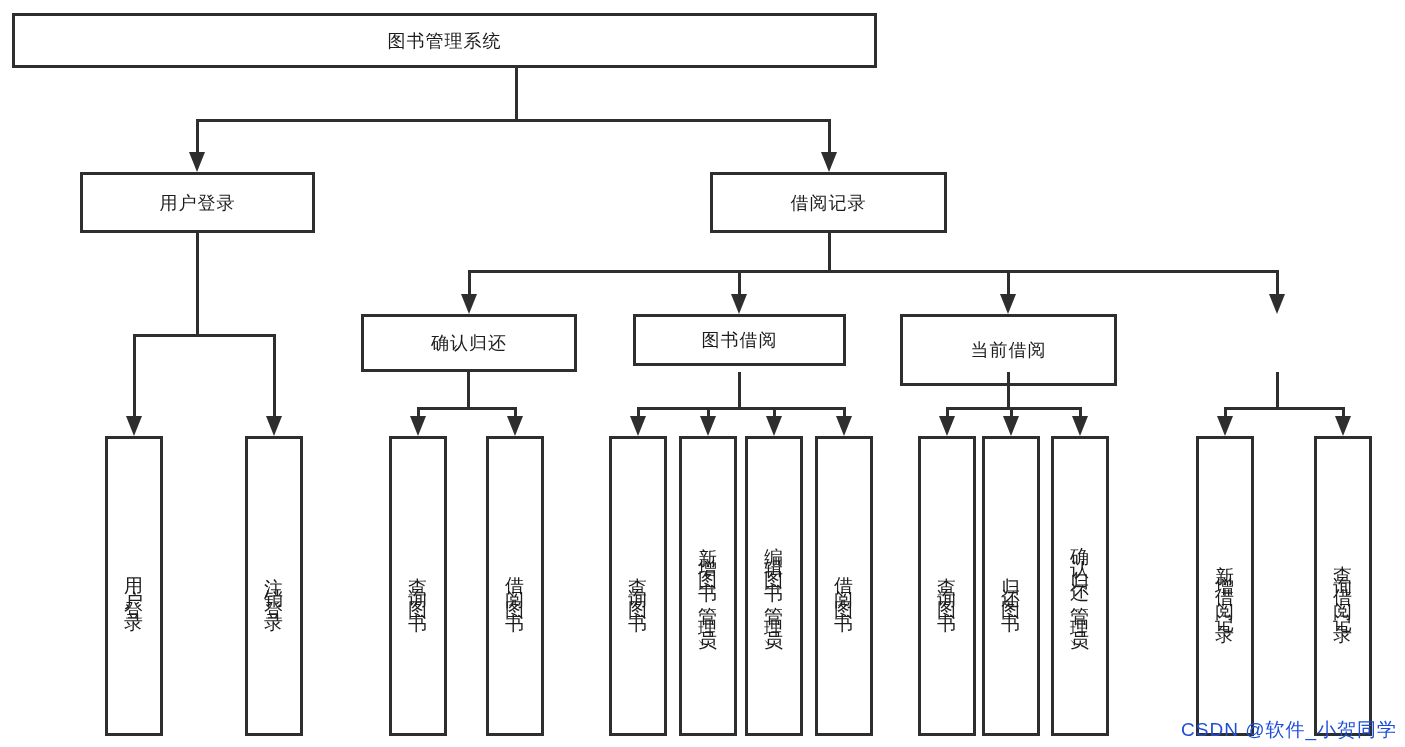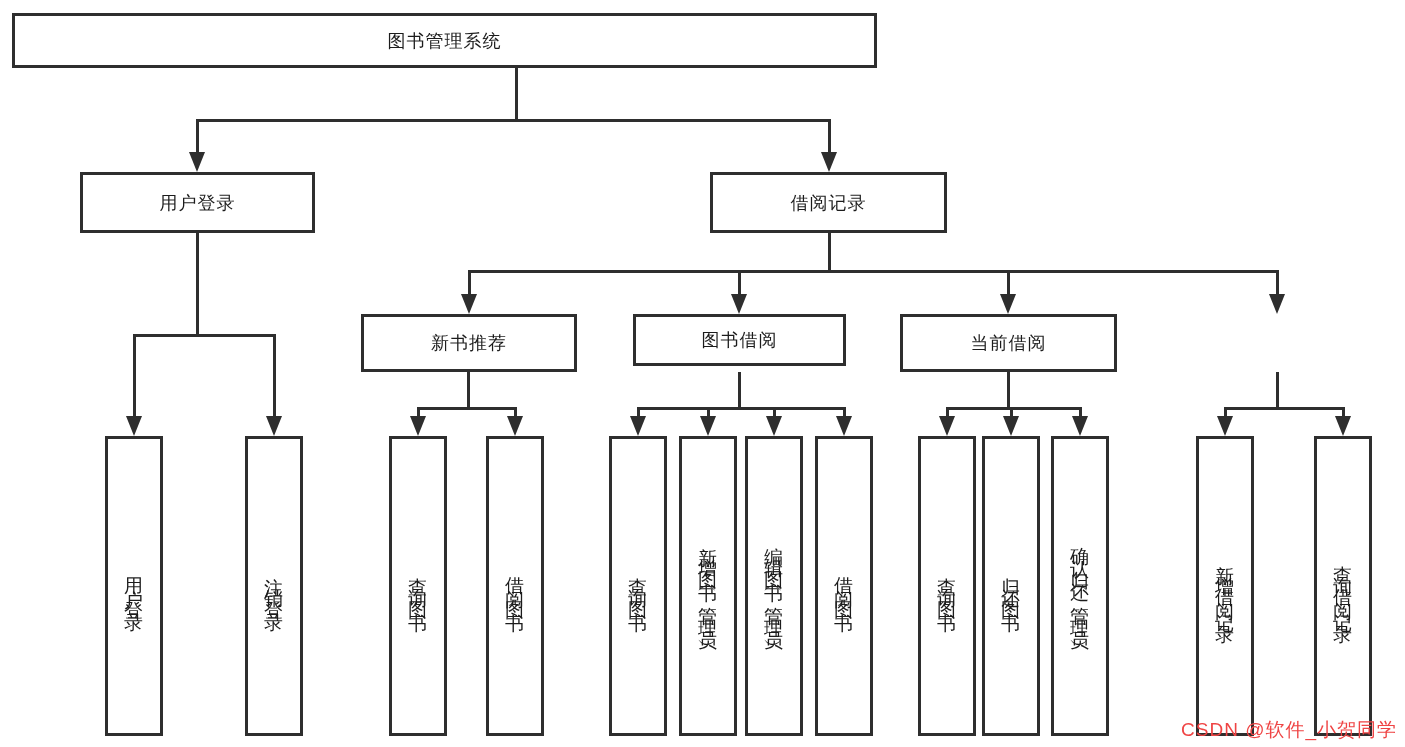--- a/index.html
+++ b/index.html
@@ -25,21 +25,21 @@
   
   .vl{position:absolute;width:3px;background:#2e2e2e;}
   .hl{position:absolute;height:3px;background:#2e2e2e;}
   
   .ar{
     position:absolute;width:0;height:0;
     border-left:8px solid transparent;border-right:8px solid transparent;
     border-top:20px solid #2e2e2e;
   }
   #watermark{
-    position:absolute;top:717px;right:8px;font-size:19px;color:#ef4444;letter-spacing:1px;
+    position:absolute;top:717px;right:8px;font-size:19px;color:#1d4ed8;letter-spacing:1px;
   }
 </style>
 </head>
 <body>
 
 <div id="stage">
 
   <div class="bx" style="left:12px;top:13px;width:865px;height:55px">
     <span>图书管理系统</span>
   </div>
@@ -70,26 +70,26 @@
   <div class="vl" style="left:468px;top:270px;height:26px"></div>
   <div class="ar" style="left:461px;top:294px"></div>
   <div class="vl" style="left:738px;top:270px;height:26px"></div>
   <div class="ar" style="left:731px;top:294px"></div>
   <div class="vl" style="left:1007px;top:270px;height:26px"></div>
   <div class="ar" style="left:1000px;top:294px"></div>
   <div class="vl" style="left:1276px;top:270px;height:26px"></div>
   <div class="ar" style="left:1269px;top:294px"></div>
 
   <div class="bx" style="left:361px;top:314px;width:216px;height:58px">
-    <span>新书推荐</span>
+    <span>确认归还</span>
   </div>
   <div class="bx" style="left:633px;top:314px;width:213px;height:52px">
     <span>图书借阅</span>
   </div>
-  <div class="bx" style="left:900px;top:314px;width:217px;height:58px">
+  <div class="bx" style="left:900px;top:314px;width:217px;height:72px">
     <span>当前借阅</span>
   </div>
 
   <div class="vl" style="left:467px;top:372px;height:37px"></div>
   <div class="hl" style="left:417px;top:407px;width:100px"></div>
   <div class="vl" style="left:417px;top:407px;height:12px"></div>
   <div class="ar" style="left:410px;top:416px"></div>
   <div class="vl" style="left:514px;top:407px;height:12px"></div>
   <div class="ar" style="left:507px;top:416px"></div>
 

